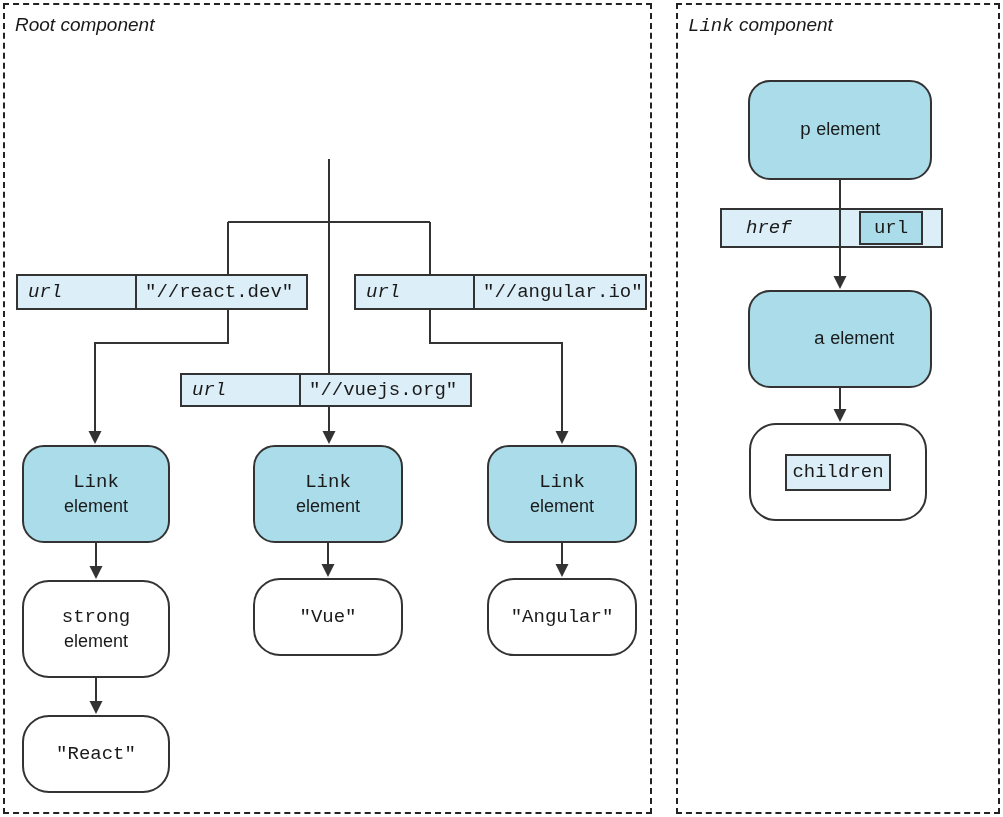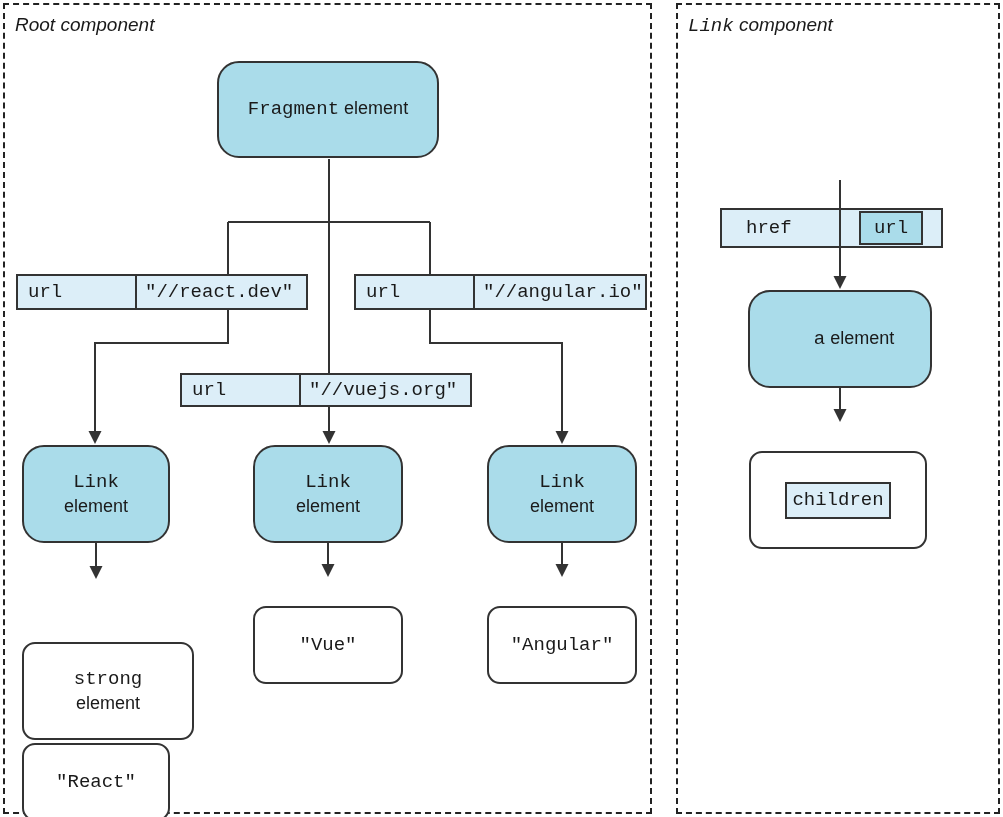--- a/index.html
+++ b/index.html
@@ -49,44 +49,44 @@
     flex-direction: column;
     align-items: center;
     justify-content: center;
     text-align: center;
     font-size: 18px;
     line-height: 1.3;
   }
   .element .code { font-size: 19px; }
   .leaf {
     background: #fff;
-    border-radius: 13px;
+    border-radius: 27px;
     display: flex;
     flex-direction: column;
     align-items: center;
     justify-content: center;
     text-align: center;
     font-size: 18px;
     line-height: 1.3;
-    margin-top: 28px;
   }
   .leaf .code { font-size: 19px; }
   .prop {
     background: var(--prop-fill, #dceef8);
     display: flex;
     font-size: 19px;
   }
   .prop .key {
     width: 119px;
     flex: 0 0 119px;
     box-sizing: border-box;
     border-right: 2px solid var(--border, #333);
     display: flex;
     align-items: center;
     padding-left: 10px;
+    font-style: italic;
   }
   .prop .val {
     flex: 1;
     display: flex;
     align-items: center;
     padding-left: 8px;
   }
   .prop .val.center { justify-content: center; padding-left: 0; }
   .chip {
     box-sizing: border-box;
@@ -124,26 +124,20 @@
     <polygon points="562,577 555.5,564 568.5,564"></polygon>
     <polygon points="840,289 833.5,276 846.5,276"></polygon>
     <polygon points="840,422 833.5,409 846.5,409"></polygon>
   </svg>
 
   <div class="panel" style="left:3px; top:3px; width:649px; height:811px;">
     <div class="panel-title">
       <span>Root component</span>
     </div>
 
-    <div class="box element" style="left:212px; top:56px; width:222px; height:97px;">
-      <div>
-        <span class="mono code">Fragment</span>
-        <span>element</span>
-      </div>
-    </div>
 
     <div class="box prop mono" style="left:11px; top:269px; width:292px; height:36px;">
       <div class="key">url</div>
       <div class="val">"//react.dev"</div>
     </div>
 
     <div class="box prop mono" style="left:349px; top:269px; width:293px; height:36px;">
       <div class="key">url</div>
       <div class="val">"//angular.io"</div>
     </div>
@@ -161,21 +155,21 @@
     <div class="box element" style="left:248px; top:440px; width:150px; height:98px;">
       <span class="mono code">Link</span>
       <span>element</span>
     </div>
 
     <div class="box element" style="left:482px; top:440px; width:150px; height:98px;">
       <span class="mono code">Link</span>
       <span>element</span>
     </div>
 
-    <div class="box leaf" style="left:17px; top:609px; width:172px; height:98px;">
+    <div class="box leaf" style="left:17px; top:575px; width:148px; height:98px;">
       <span class="mono code">strong</span>
       <span>element</span>
     </div>
 
     <div class="box leaf" style="left:248px; top:573px; width:150px; height:78px;">
       <span class="mono code">"Vue"</span>
     </div>
 
     <div class="box leaf" style="left:482px; top:573px; width:150px; height:78px;">
       <span class="mono code">"Angular"</span>
@@ -185,20 +179,26 @@
       <span class="mono code">"React"</span>
     </div>
   </div>
 
   <div class="panel" style="left:676px; top:3px; width:324px; height:811px;">
     <div class="panel-title">
       <span class="mono">Link</span>
       <span>component</span>
     </div>
 
+    <div class="box element" style="left:70px; top:75px; width:184px; height:100px;">
+      <div>
+        <span class="mono code">p</span>
+        <span>element</span>
+      </div>
+    </div>
 
     <div class="box prop mono" style="left:42px; top:203px; width:223px; height:40px;">
       <div class="key" style="padding-left:24px;">href</div>
       <div class="val center">
         <div class="chip url-chip">
           <span>url</span>
         </div>
       </div>
     </div>
 

